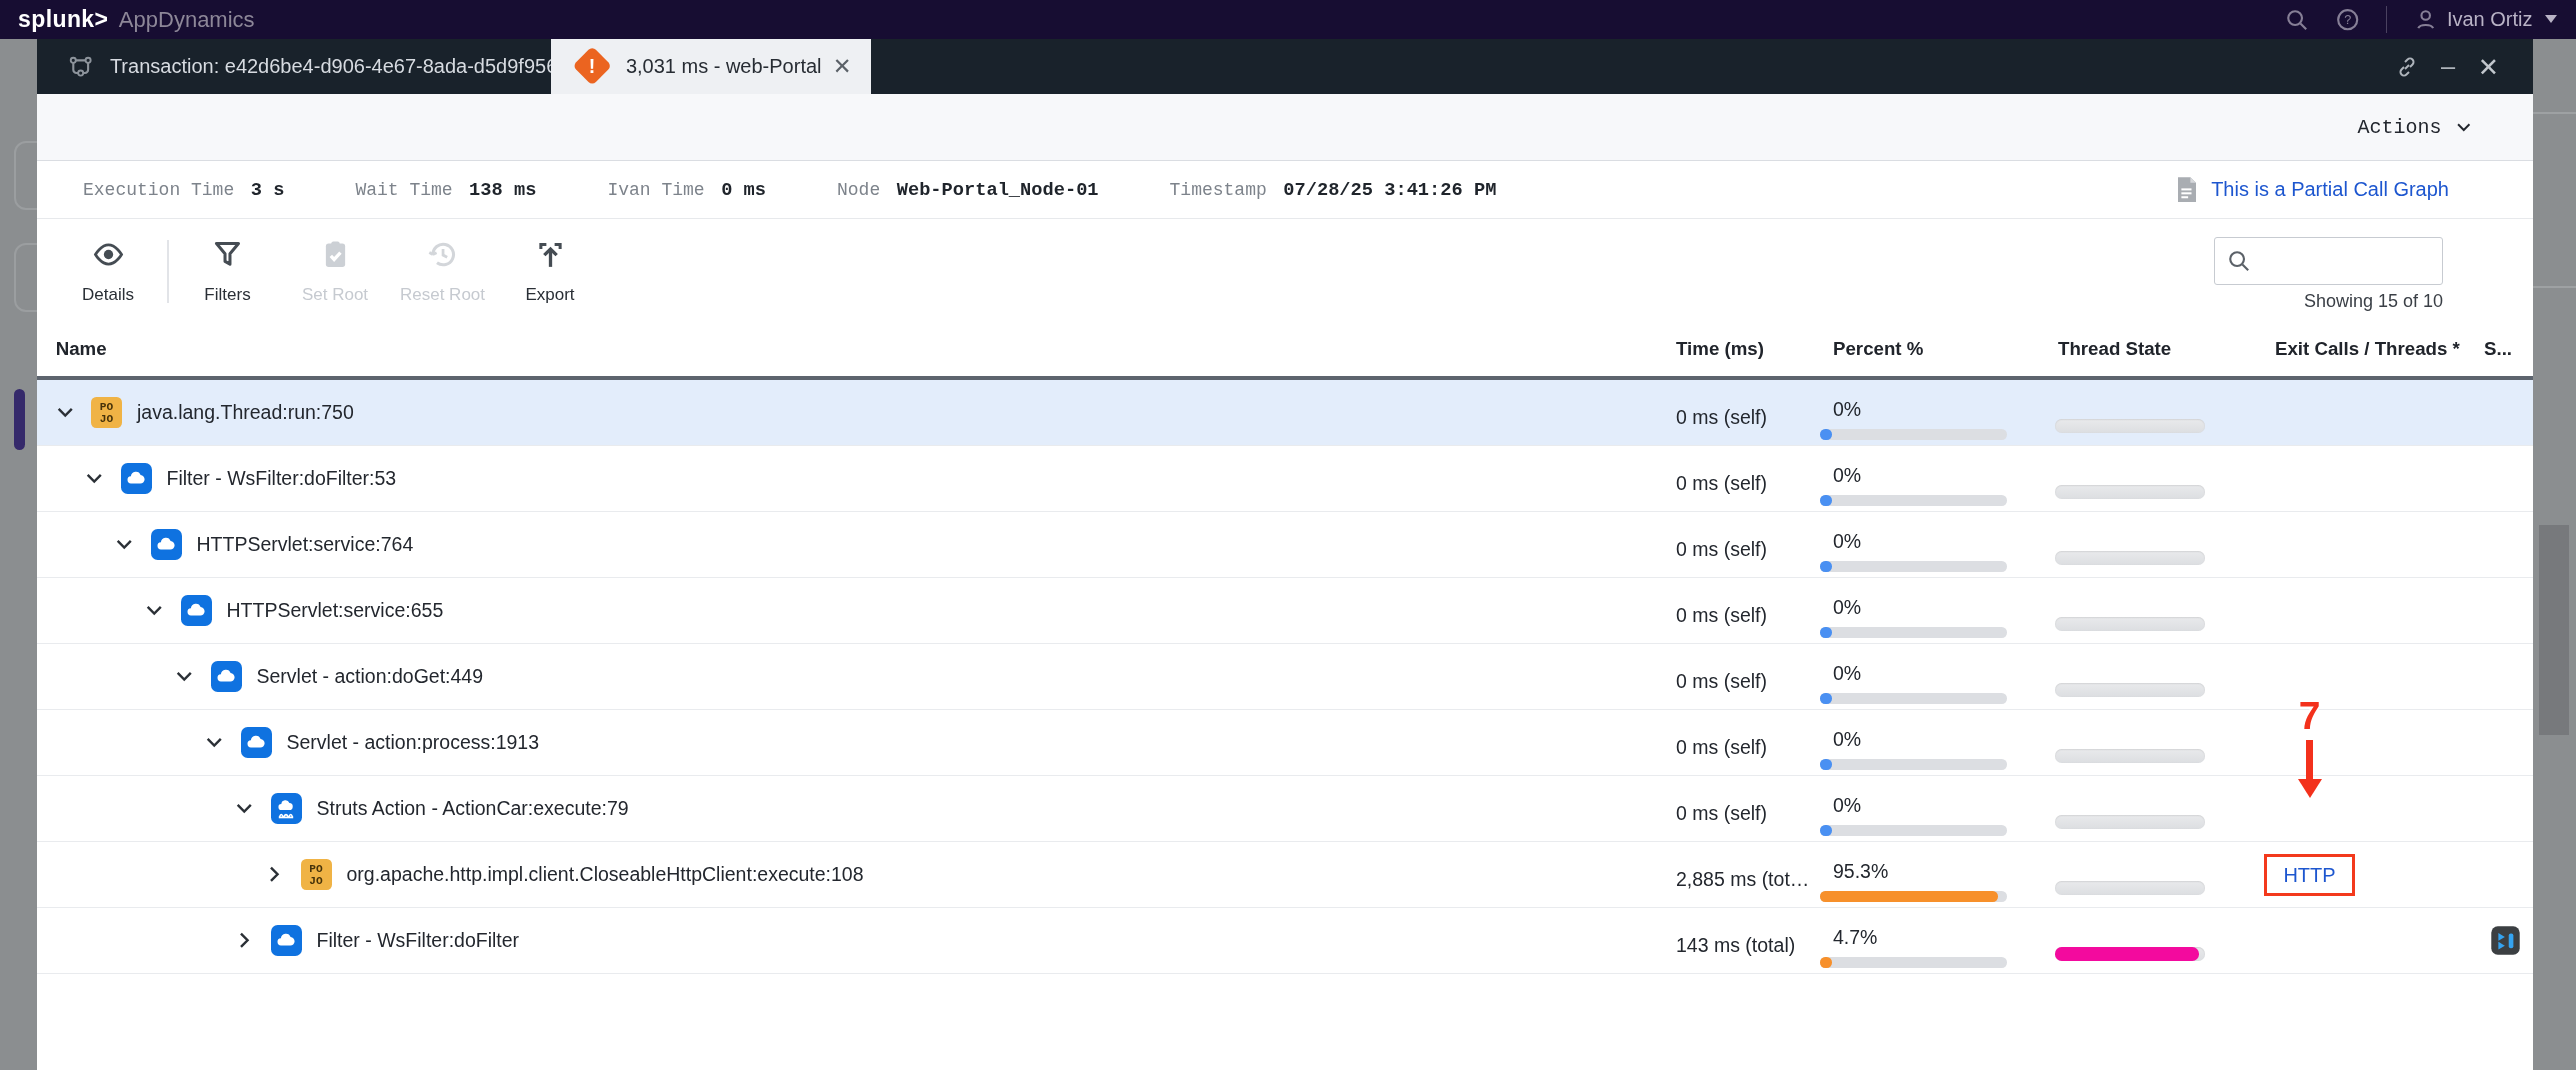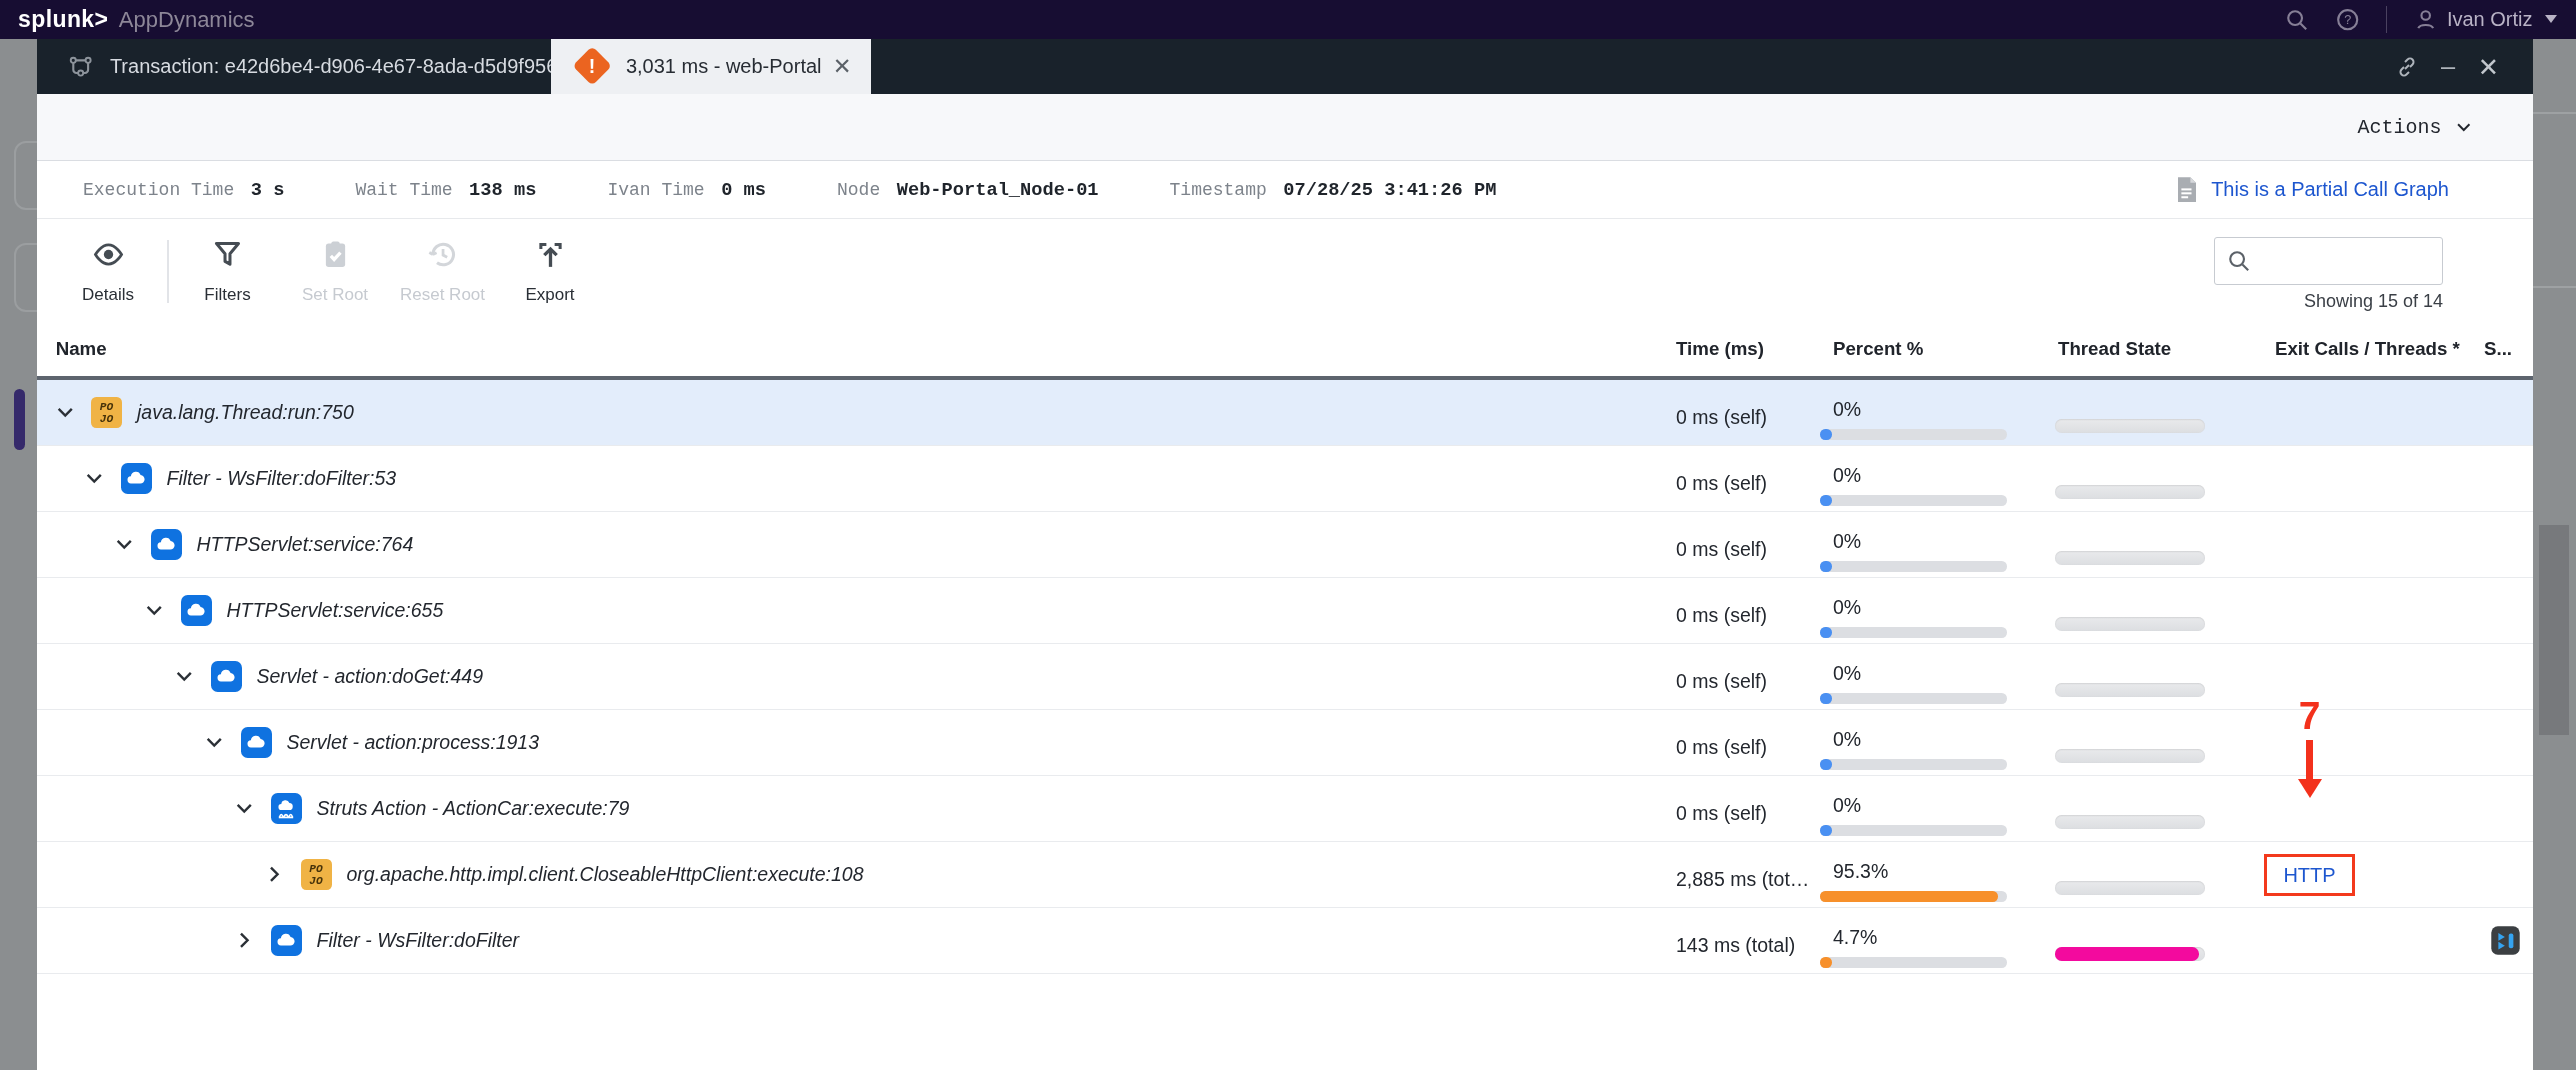--- a/index.html
+++ b/index.html
@@ -84,21 +84,21 @@
   .search-wrap svg { width:25.4px; height:25.4px; margin-left:10.5px; }
   .search-input { border:none; outline:none; flex:1; height:100%; font-size:18.7px; min-width:0; background:transparent; }
   .showing { position:absolute; right:90px; top:72px; font-size:18px; color:#3a3f46; }
 
   
   .thead { position:relative; width:100%; height:52px; background:#fff; }
   .th { position:absolute; top:13.5px; font-size:18.7px; font-weight:bold; color:#20242b; white-space:nowrap; }
   .tbody { position:relative; border-top:4.5px solid #5d646e; }
   .trow { position:relative; height:66px; border-bottom:1.5px solid #e9ebee; background:#fff; }
   .trow.hl { background:#e3edfb; }
-  .name-cell { position:absolute; top:0; height:100%; display:flex; align-items:center; gap:15px;font-style:italic; }
+  .name-cell { position:absolute; top:0; height:100%; display:flex; align-items:center; gap:15px; }
   .chev-btn { width:22.5px; height:22.5px; flex:0 0 auto; }
   .node-ico { width:31px; height:31px; flex:0 0 auto; }
   .pojo-ico { background:#f0b345; border-radius:5.2px; display:flex; flex-direction:column; align-items:center;
               justify-content:center; line-height:12px; font-weight:bold; font-size:11.2px; color:#47330a;
               font-family:"Liberation Mono", monospace; }
   .blue-ico { background:#0f72e0; border-radius:6.7px; display:flex; align-items:center; justify-content:center; }
   .blue-ico svg { width:24px; height:24px; }
   .row-name { font-size:19.5px; color:#23272e; white-space:nowrap; }
   .time-cell { position:absolute; left:1639px; top:18px; font-size:19.5px; color:#23272e; white-space:nowrap;margin-top:8px; }
   .pct-cell  { position:absolute; left:1796px; top:18px; font-size:19.5px; color:#23272e; }
@@ -278,21 +278,21 @@
             <span class="t-lbl">Export</span>
           </div>
         </div>
       <div class="search-wrap">
         <svg viewBox="0 0 24 24">
           <circle cx="10.5" cy="10.5" r="6.5" fill="none" stroke="#5b6168" stroke-width="2"></circle>
           <line x1="15.5" y1="15.5" x2="21" y2="21" stroke="#5b6168" stroke-width="2"></line>
         </svg>
         <input class="search-input" placeholder="" style="">
       </div>
-      <div class="showing">Showing 15 of 14</div>
+      <div class="showing">Showing 15 of 10</div>
     </div>
 
     <div class="thead">
       <div class="th" style="left:18.7px;">Name</div>
       <div class="th" style="left:1639px;">Time (ms)</div>
       <div class="th" style="left:1796px;">Percent %</div>
       <div class="th" style="left:2021px;">Thread State</div>
       <div class="th" style="left:2238px;">Exit Calls / Threads *</div>
       <div class="th" style="left:2447px;">S...</div>
     </div>

